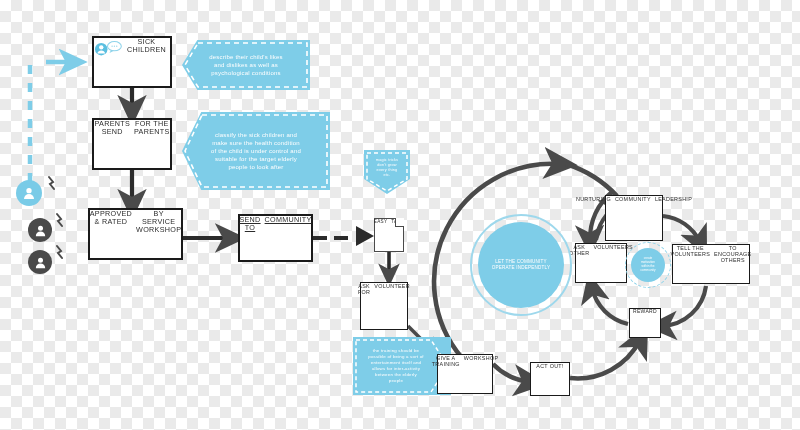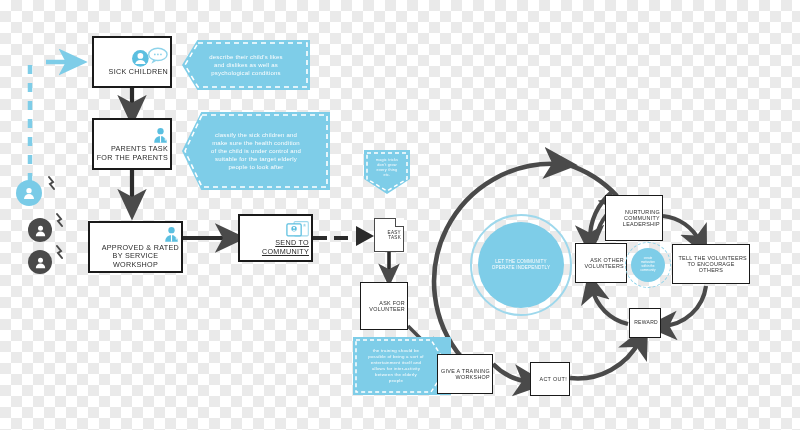--- a/index.html
+++ b/index.html
@@ -25,35 +25,35 @@
     position: absolute;
     left: 0; top: 0;
     width: 800px; height: 430px;
   }
   .node {
     position: absolute;
     background: #ffffff;
     border: 2.2px solid #1a1a1a;
     box-sizing: border-box;
     display: flex;
-    flex-direction: column;
-    align-items: flex-end;
+    flex-direction: row;
+    align-items: flex-start;
     justify-content: center;
     text-align: center;
     color: #2b2b2b;
     letter-spacing: 0.3px;
     line-height: 1.12;
   }
   .node .lbl { display: block; padding: 0 2px; }
   .icon-sq { display: block; }
 
   
   #node-sick-children { left: 92px; top: 36px; width: 80px; height: 52px; font-size: 7.2px; }
   #node-parents-apply { left: 92px; top: 118px; width: 80px; height: 52px; font-size: 7.2px; }
-  #node-approved-rated { left: 88px; top: 221px; width: 95px; height: 52px; font-size: 7.2px; }
+  #node-approved-rated { left: 88px; top: 208px; width: 95px; height: 52px; font-size: 7.2px; }
   #node-send-community { left: 238px; top: 214px; width: 75px; height: 48px; font-size: 7.2px; text-decoration: underline; }
 
   
   #node-easy-task {
     left: 374px; top: 218px; width: 30px; height: 34px;
     font-size: 4.6px; border-width: 1.2px; border-color: #4a4a4a;
     justify-content: center;
   }
   #node-easy-task:after {
     content: "";
@@ -300,21 +300,21 @@
     <span class="lbl">SICK CHILDREN</span>
   </div>
 
   <div class="node" id="node-parents-apply">
     <svg class="icon-sq" viewBox="0 0 24 24" width="19" height="19">
       <circle cx="12" cy="6.5" r="4" fill="#5bbfe0"></circle>
       <path d="M4,21 a8,8.5 0 0 1 16,0 Z" fill="#5bbfe0"></path>
       <path d="M12,12.5 l0,8.5" stroke="#ffffff" stroke-width="1.4" fill="none"></path>
       <path d="M15.5,13.5 l2.5,1 l0,4" stroke="#ffffff" stroke-width="1.2" fill="none"></path>
     </svg>
-    <span class="lbl">PARENTS TASK</span>
+    <span class="lbl">PARENTS SEND</span>
     <span class="lbl">FOR THE PARENTS</span>
   </div>
 
   <div class="node" id="node-approved-rated">
     <svg class="icon-sq" viewBox="0 0 24 24" width="19" height="19">
       <circle cx="12" cy="6.5" r="4" fill="#5bbfe0"></circle>
       <path d="M4,21 a8,8.5 0 0 1 16,0 Z" fill="#5bbfe0"></path>
       <path d="M12,12.5 l0,8.5" stroke="#ffffff" stroke-width="1.4" fill="none"></path>
       <path d="M15.5,13.5 l2.5,1 l0,4" stroke="#ffffff" stroke-width="1.2" fill="none"></path>
     </svg>

